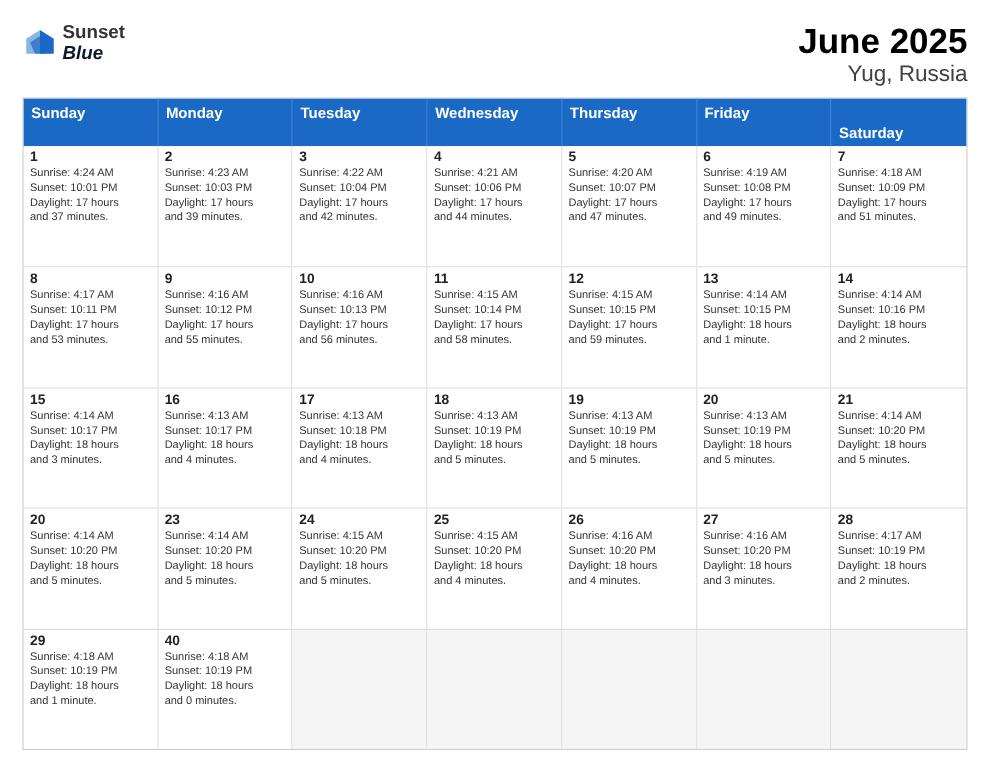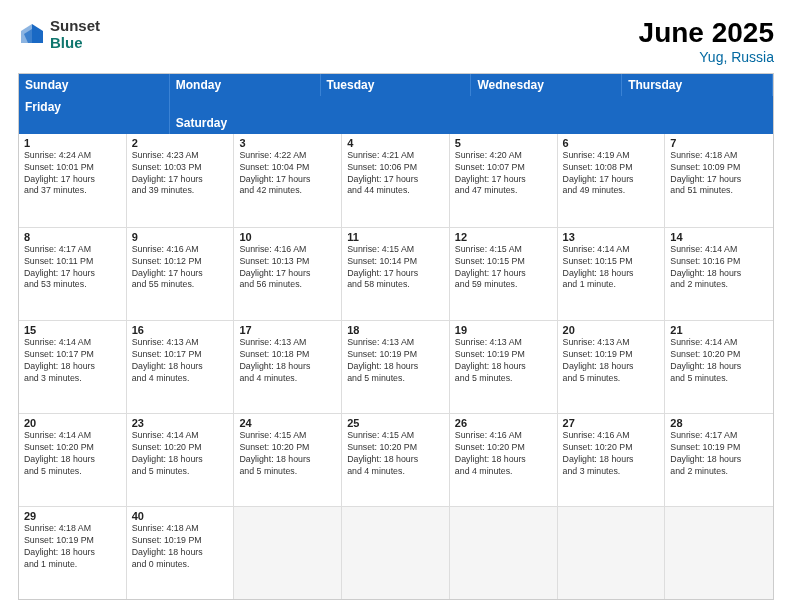--- a/index.html
+++ b/index.html
@@ -34,48 +34,49 @@
       line-height: 1.1;
     }
     .logo-general {
       font-size: 15px;
       font-weight: bold;
       color: #333;
     }
     .logo-blue {
       font-size: 15px;
       font-weight: bold;
-      color: #0f766e;
+      color: #0f172a;
+      font-style: italic;
     }
     .logo-icon {
       width: 28px;
       height: 28px;
     }
     .title-block {
       text-align: right;
     }
     .month-title {
       font-size: 28px;
       font-weight: bold;
       color: #000000;
       line-height: 1.1;
     }
     .location {
-      font-size: 14px;
-      color: #0369a1;
+      font-size: 18px;
+      color: #404040;
     }
     .calendar {
       flex: 1;
       display: flex;
       flex-direction: column;
       border: 1px solid #ccc;
     }
     .cal-header {
       display: grid;
-      grid-template-columns: repeat(5, 1fr);
+      grid-template-columns: repeat(7, 1fr);
       background: #1a69c4;
     }
     .cal-header-cell {
       color: #fff;
       font-size: 12px;
       font-weight: bold;
       padding: 4px 6px;
       border-right: 1px solid #3a82d4;
       text-align: left;
     }

